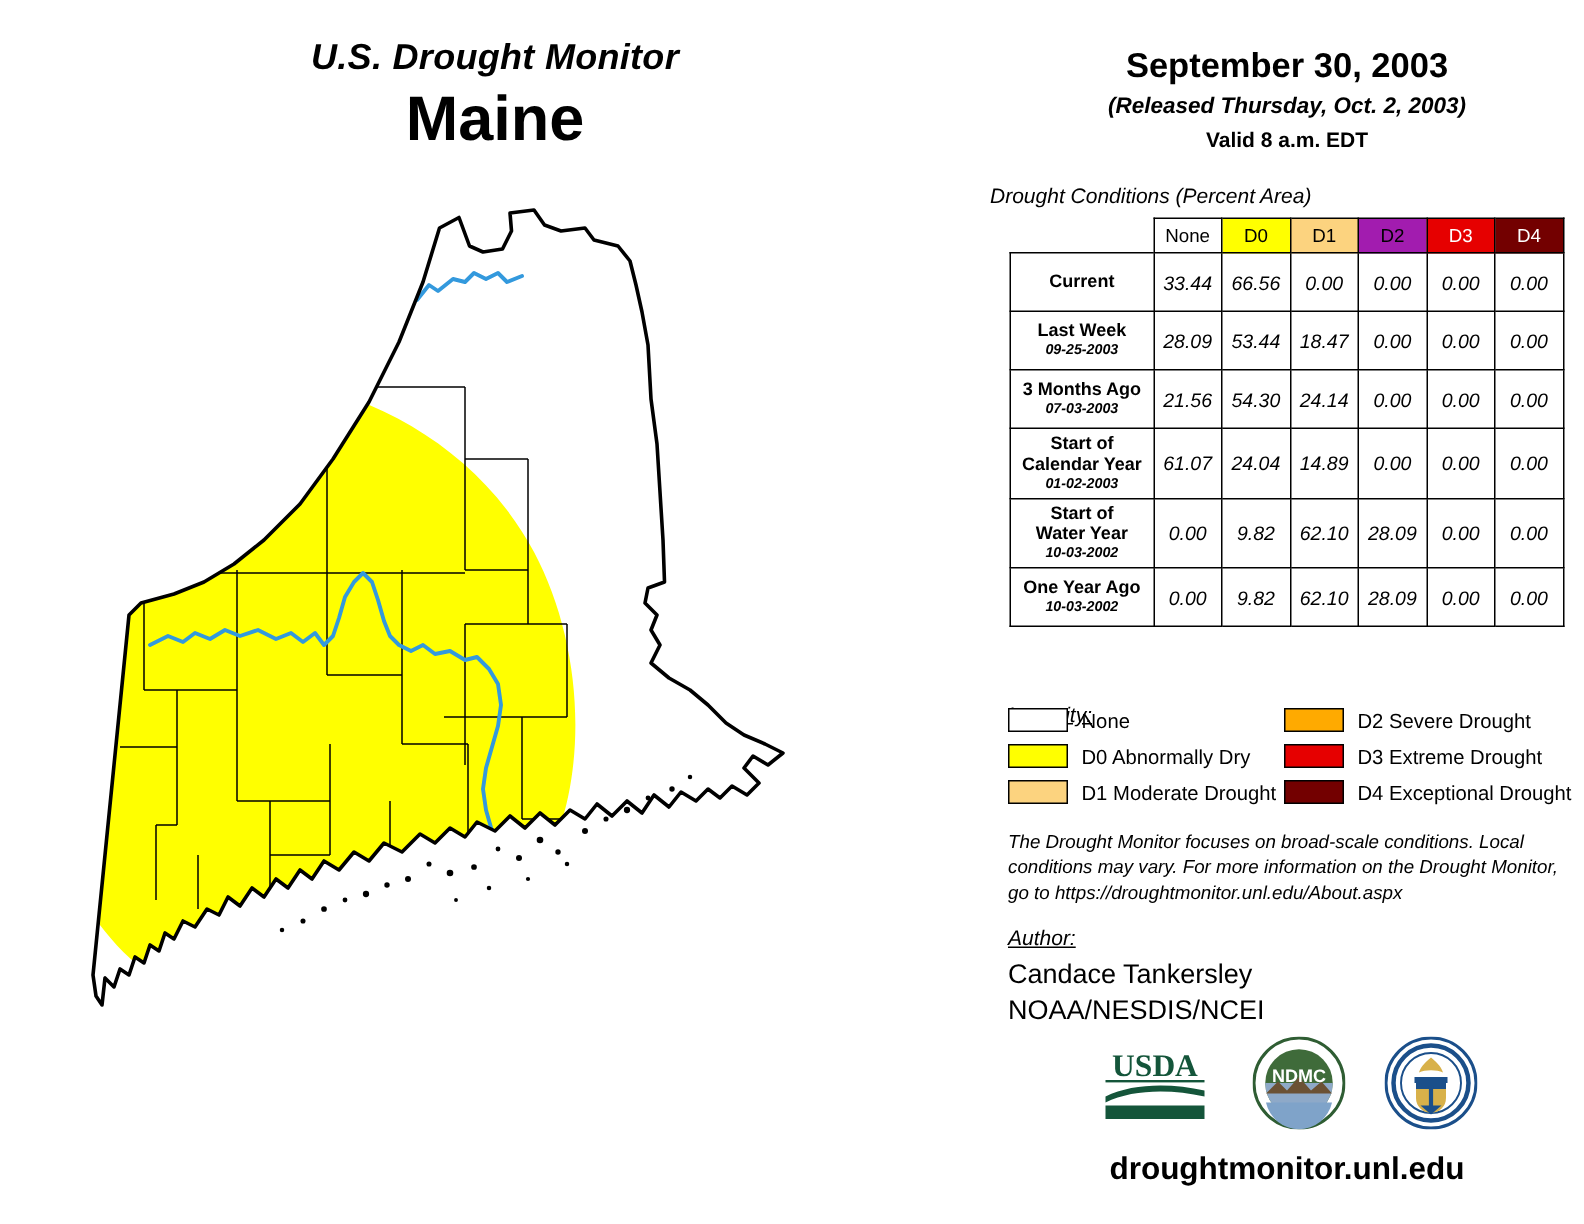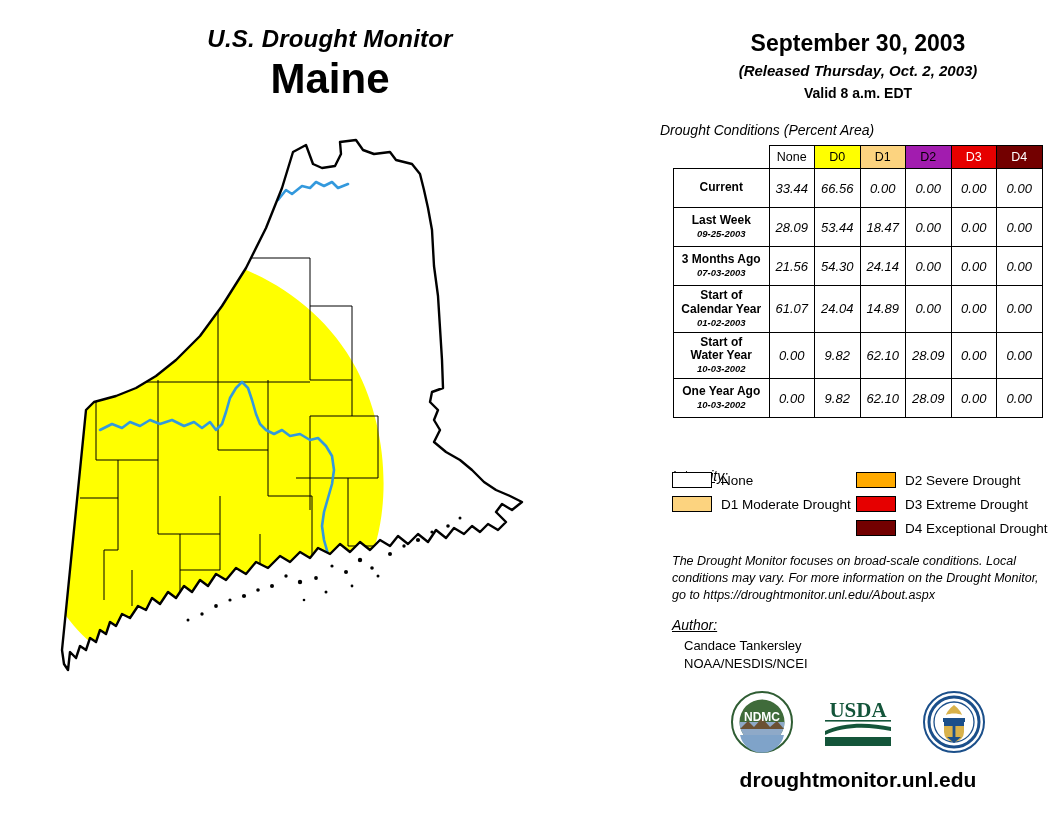--- a/index.html
+++ b/index.html
@@ -203,23 +203,22 @@
     left: 672px;
     top: 617px;
     font-size: 14px;
     font-style: italic;
     text-decoration: underline;
   }
   .author-lines {
     position: absolute;
     left: 672px;
     top: 637px;
-    font-size: 13px;
+    font-size: 18px;
     line-height: 1.35;
-    margin-left: 12px;
   }
 
   
   .logos {
     position: absolute;
     left: 660px;
     top: 688px;
     width: 396px;
     height: 72px;
     display: flex;
@@ -498,20 +497,24 @@
   </table>
 
   <div class="intensity-title">Intensity:</div>
   <div class="legend">
     <div class="legend-col left">
       <div class="legend-item">
         <span class="swatch" style="background:#FFFFFF"></span>
         <span class="legend-label">None</span>
       </div>
       <div class="legend-item">
+        <span class="swatch" style="background:#FFFF00"></span>
+        <span class="legend-label">D0 Abnormally Dry</span>
+      </div>
+      <div class="legend-item">
         <span class="swatch" style="background:#FCD37F"></span>
         <span class="legend-label">D1 Moderate Drought</span>
       </div>
     </div>
     <div class="legend-col right">
       <div class="legend-item">
         <span class="swatch" style="background:#FFAA00"></span>
         <span class="legend-label">D2 Severe Drought</span>
       </div>
       <div class="legend-item">
@@ -528,36 +531,36 @@
   <div class="disclaimer">The Drought Monitor focuses on broad-scale conditions. Local conditions may vary. For more information on the Drought Monitor, go to https://droughtmonitor.unl.edu/About.aspx</div>
   <div class="author-title">Author:</div>
   <div class="author-lines">
     <div>Candace Tankersley</div>
     <div>NOAA/NESDIS/NCEI</div>
   </div>
 
   <div class="logos">
 
     <span class="logo">
+      <svg width="78" height="54" viewBox="0 0 78 54" xmlns="http://www.w3.org/2000/svg">
+        <text x="39" y="22" text-anchor="middle" font-family="'Liberation Serif', serif" font-size="21" font-weight="bold" fill="#14553a">USDA</text>
+        <rect x="6" y="25" width="66" height="1.6" fill="#14553a"></rect>
+        <path d="M6,40 C24,31 50,31 72,36 L72,32 C50,27 24,27 6,36 Z" fill="#14553a"></path>
+        <rect x="6" y="42" width="66" height="9" fill="#14553a"></rect>
+      </svg>
+    </span>
+
+    <span class="logo">
       <svg width="62" height="62" viewBox="0 0 62 62" xmlns="http://www.w3.org/2000/svg">
         <circle cx="31" cy="31" r="30" fill="#ffffff" stroke="#2f5d33" stroke-width="2"></circle>
         <circle cx="31" cy="31" r="22.5" fill="#3f6b3a"></circle>
         <path d="M8.5,31 a22.5,22.5 0 0 0 45,0 z" fill="#8ea9c8"></path>
         <path d="M9,38 L17,30 L23,36 L31,27 L39,36 L46,30 L53,38 z" fill="#6b5134"></path>
         <path d="M9,44 a22.5,22.5 0 0 0 44,0 z" fill="#7fa3c9"></path>
         <text x="31" y="30" text-anchor="middle" font-family="'Liberation Sans', sans-serif" font-size="12" font-weight="bold" fill="#ffffff">NDMC</text>
-      </svg>
-    </span>
-
-    <span class="logo">
-      <svg width="78" height="54" viewBox="0 0 78 54" xmlns="http://www.w3.org/2000/svg">
-        <text x="39" y="22" text-anchor="middle" font-family="'Liberation Serif', serif" font-size="21" font-weight="bold" fill="#14553a">USDA</text>
-        <rect x="6" y="25" width="66" height="1.6" fill="#14553a"></rect>
-        <path d="M6,40 C24,31 50,31 72,36 L72,32 C50,27 24,27 6,36 Z" fill="#14553a"></path>
-        <rect x="6" y="42" width="66" height="9" fill="#14553a"></rect>
       </svg>
     </span>
 
     <span class="logo">
       <svg width="62" height="62" viewBox="0 0 62 62" xmlns="http://www.w3.org/2000/svg">
         <circle cx="31" cy="31" r="30" fill="#ffffff" stroke="#1b4f8a" stroke-width="2"></circle>
         <circle cx="31" cy="31" r="25" fill="#ffffff" stroke="#1b4f8a" stroke-width="3"></circle>
         <circle cx="31" cy="31" r="20" fill="#ffffff" stroke="#1b4f8a" stroke-width="1.3"></circle>
         <path d="M31,14 C26,18 24,21 23,24 C27,22 35,22 39,24 C38,21 36,18 31,14 Z" fill="#d8b14a"></path>
         <path d="M20,27 h22 v4 h-22 z" fill="#1b4f8a"></path>

